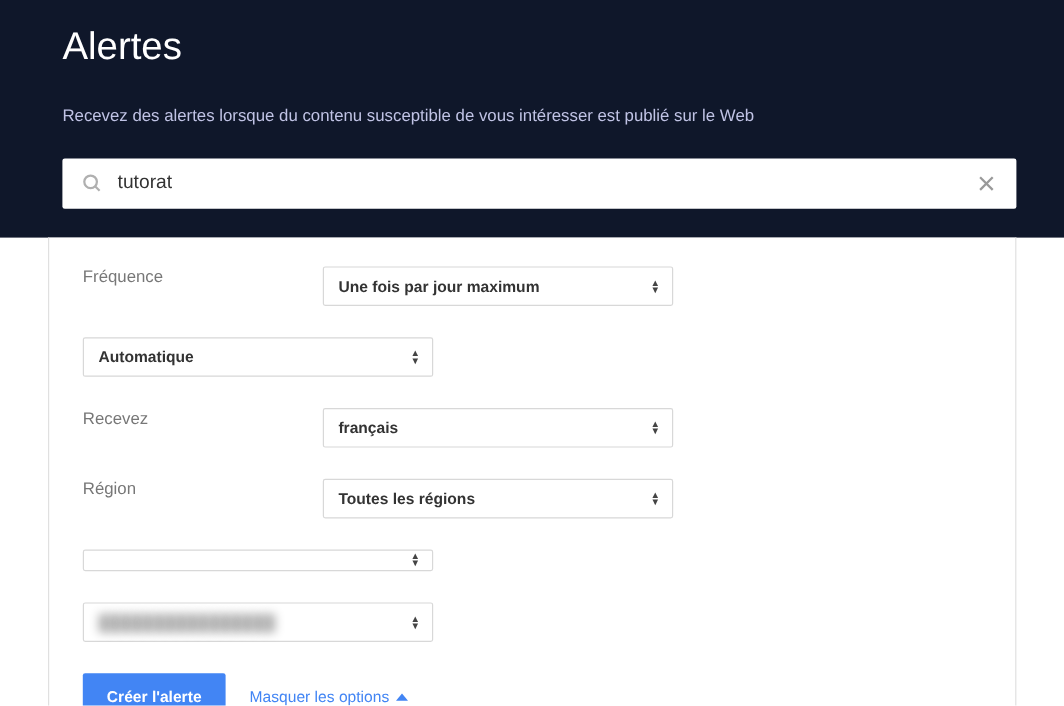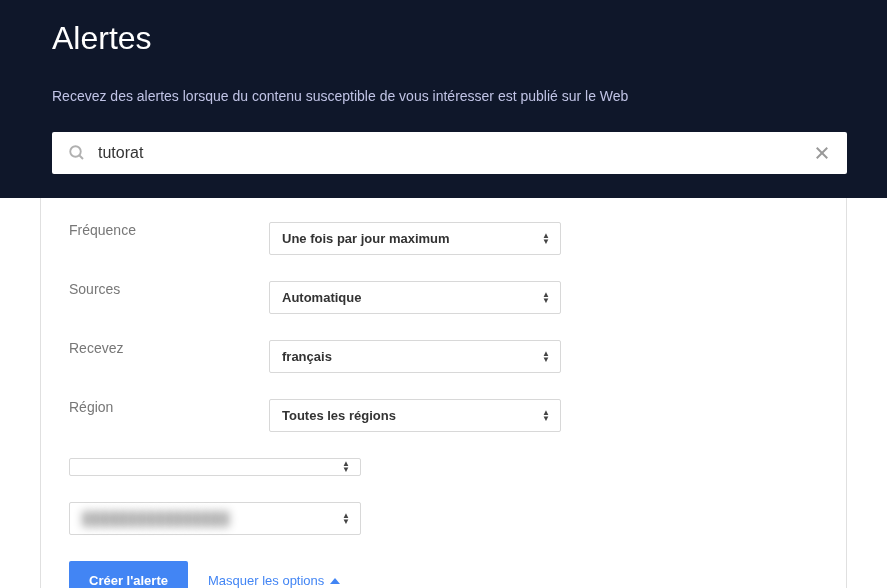--- a/index.html
+++ b/index.html
@@ -162,21 +162,20 @@
     <div class="select-box">
       <span>Une fois par jour maximum</span>
       <span class="select-arrows">
         <span>▲</span>
           <span>▼</span>
       </span>
     </div>
   </div>
 
   <div class="form-row">
-    <div class="form-label">Sources</div>
     <div class="select-box">
       <span>Automatique</span>
       <span class="select-arrows">
         <span>▲</span>
           <span>▼</span>
       </span>
     </div>
   </div>
 
   <div class="form-row">

